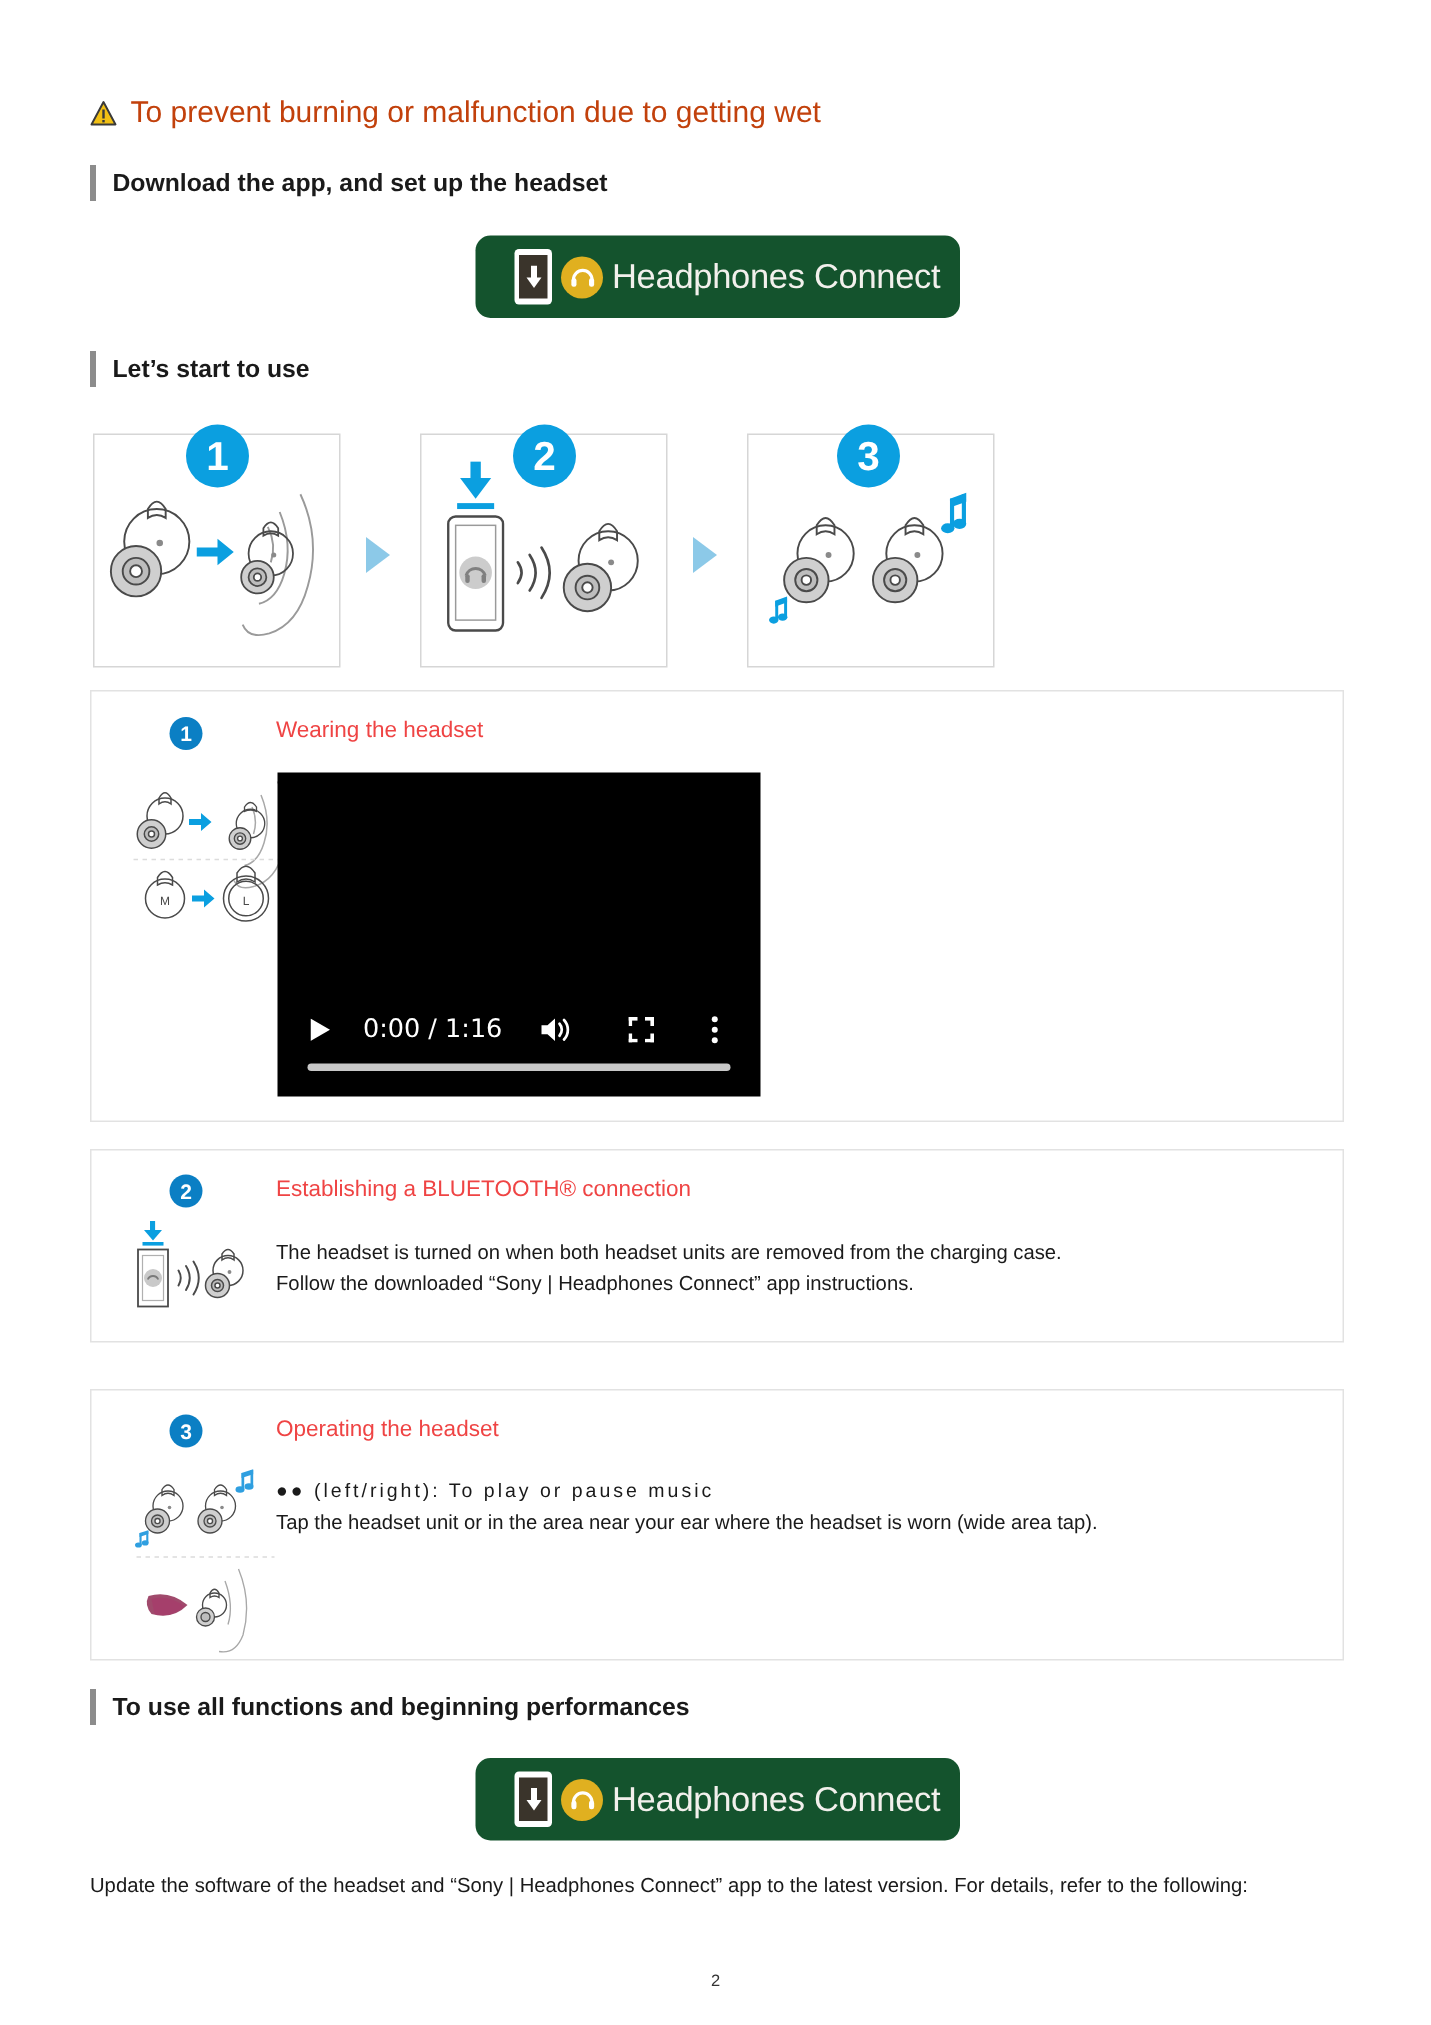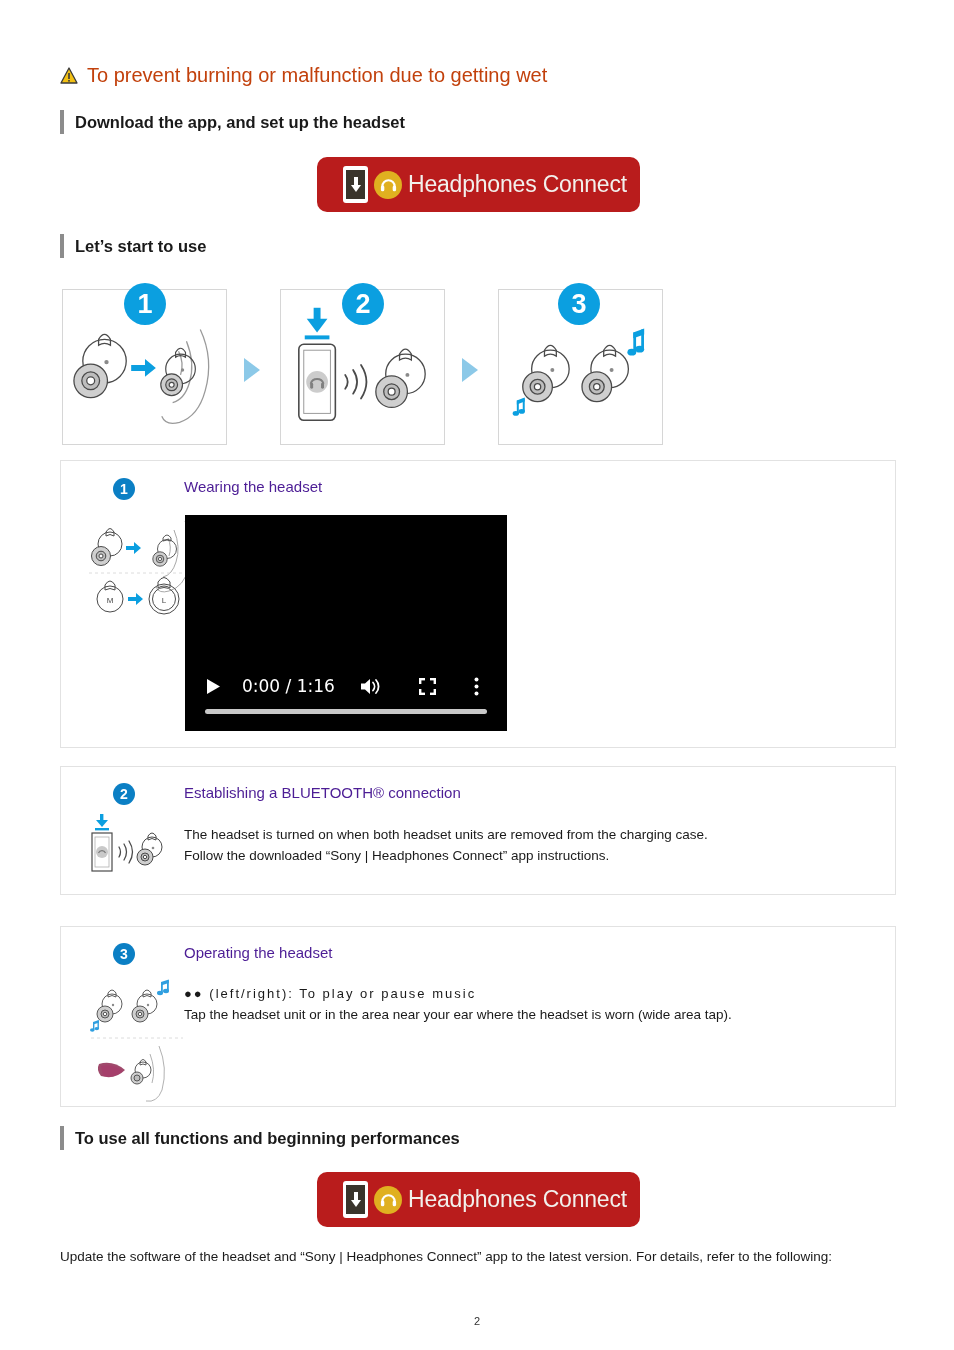--- a/index.html
+++ b/index.html
@@ -50,21 +50,21 @@
     font-weight: bold;
     color: #1a1a1a;
     line-height: 22px;
     white-space: nowrap;
     padding-top: 1px;
   }
 
   
   .hc-banner {
     position: absolute;
-    background: #b91c1c;
+    background: #14532d;
     border-radius: 10px;
     display: flex;
     align-items: center;
     gap: 6px;
     padding: 0 26px;
     box-sizing: border-box;
     text-align: center;
   }
   .hc-phone {
     width: 25px;
@@ -150,21 +150,21 @@
     border-radius: 50%;
     background: #0b7fc4;
     color: #fff;
     font-size: 14px;
     font-weight: bold;
     display:flex; align-items:center; justify-content:center;
     line-height: 1;
   }
   .card-title {
     position: absolute;
-    color: #4c1d95;
+    color: #ef4444;
     font-size: 15px;
     line-height: 20px;
     white-space: nowrap;
   }
   .card-art {
     position: absolute;
   }
   .card-art svg { display:block; }
   .card-body {
     position: absolute;

